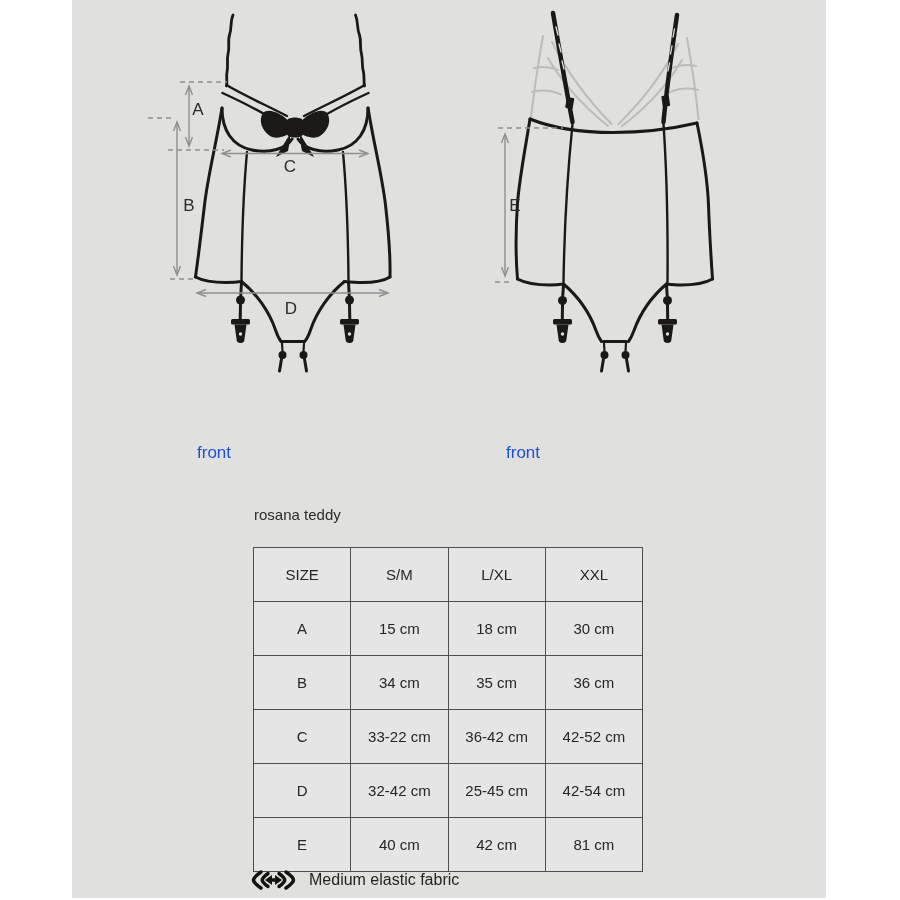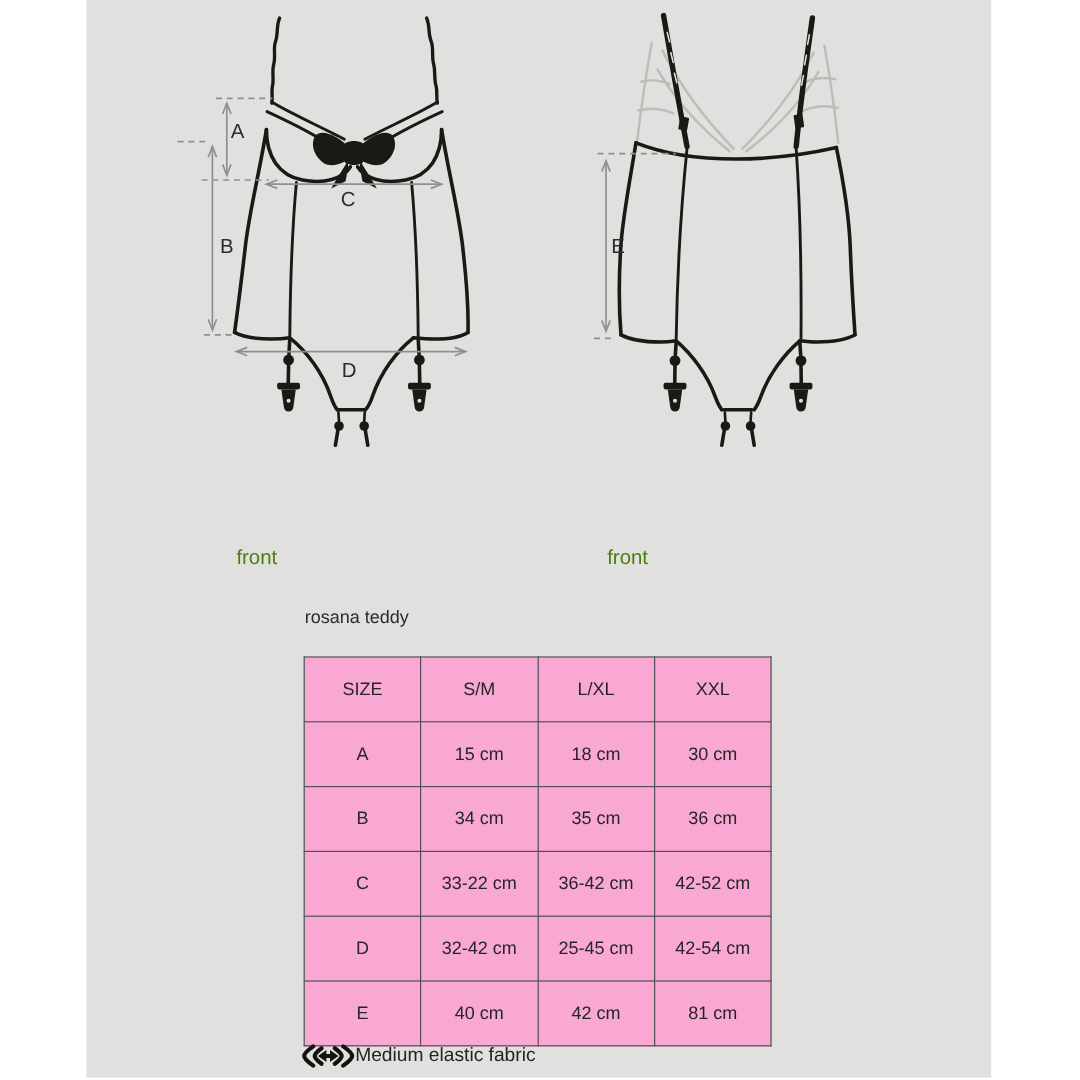--- a/index.html
+++ b/index.html
@@ -1,28 +1,28 @@
 <!DOCTYPE html>
 <html><head>
 <meta charset="utf-8">
 <style>
   html,body{margin:0;padding:0;background:#ffffff;}
   .canvas{position:relative;width:900px;height:900px;background:#ffffff;overflow:hidden;
           font-family:"Liberation Sans", sans-serif;color:#2b2b2b;}
   .panel{position:absolute;left:72px;top:0;width:754px;height:898px;background:#e0e0de;}
   .abs{position:absolute;}
-  .view-label{position:absolute;font-size:17px;color:#4d7c0f;margin-top:12px;}
+  .view-label{position:absolute;font-size:17px;color:#1d4ed8;}
   .front-label{left:197px;top:443px;}
   .back-label{left:506px;top:443px;}
   .table-title{position:absolute;left:254px;top:506px;font-size:15px;color:#2b2b2b;}
   table.size{position:absolute;left:253px;top:547px;width:390px;border-collapse:collapse;
              table-layout:fixed;font-size:15px;color:#262626;}
   table.size th, table.size td{border:1.5px solid #4f4f4f;text-align:center;vertical-align:middle;
-             height:53px;font-weight:normal;padding:0;background:#f9a8d4;}
-  .legend{position:absolute;left:251px;top:870px;display:flex;align-items:center;}
+             height:53px;font-weight:normal;padding:0;background:#e5e5e5;}
+  .legend{position:absolute;left:251px;top:870px;display:flex;align-items:center;gap:13px;}
   .legend .note{font-size:16px;color:#242424;}
   svg text{font-family:"Liberation Sans", sans-serif;}
 </style>
 </head>
 <body>
 
 <div class="canvas">
   <div class="panel"></div>
 
   <svg class="abs" style="left:130px;top:0;" width="330" height="420" viewBox="0 0 330 420">

